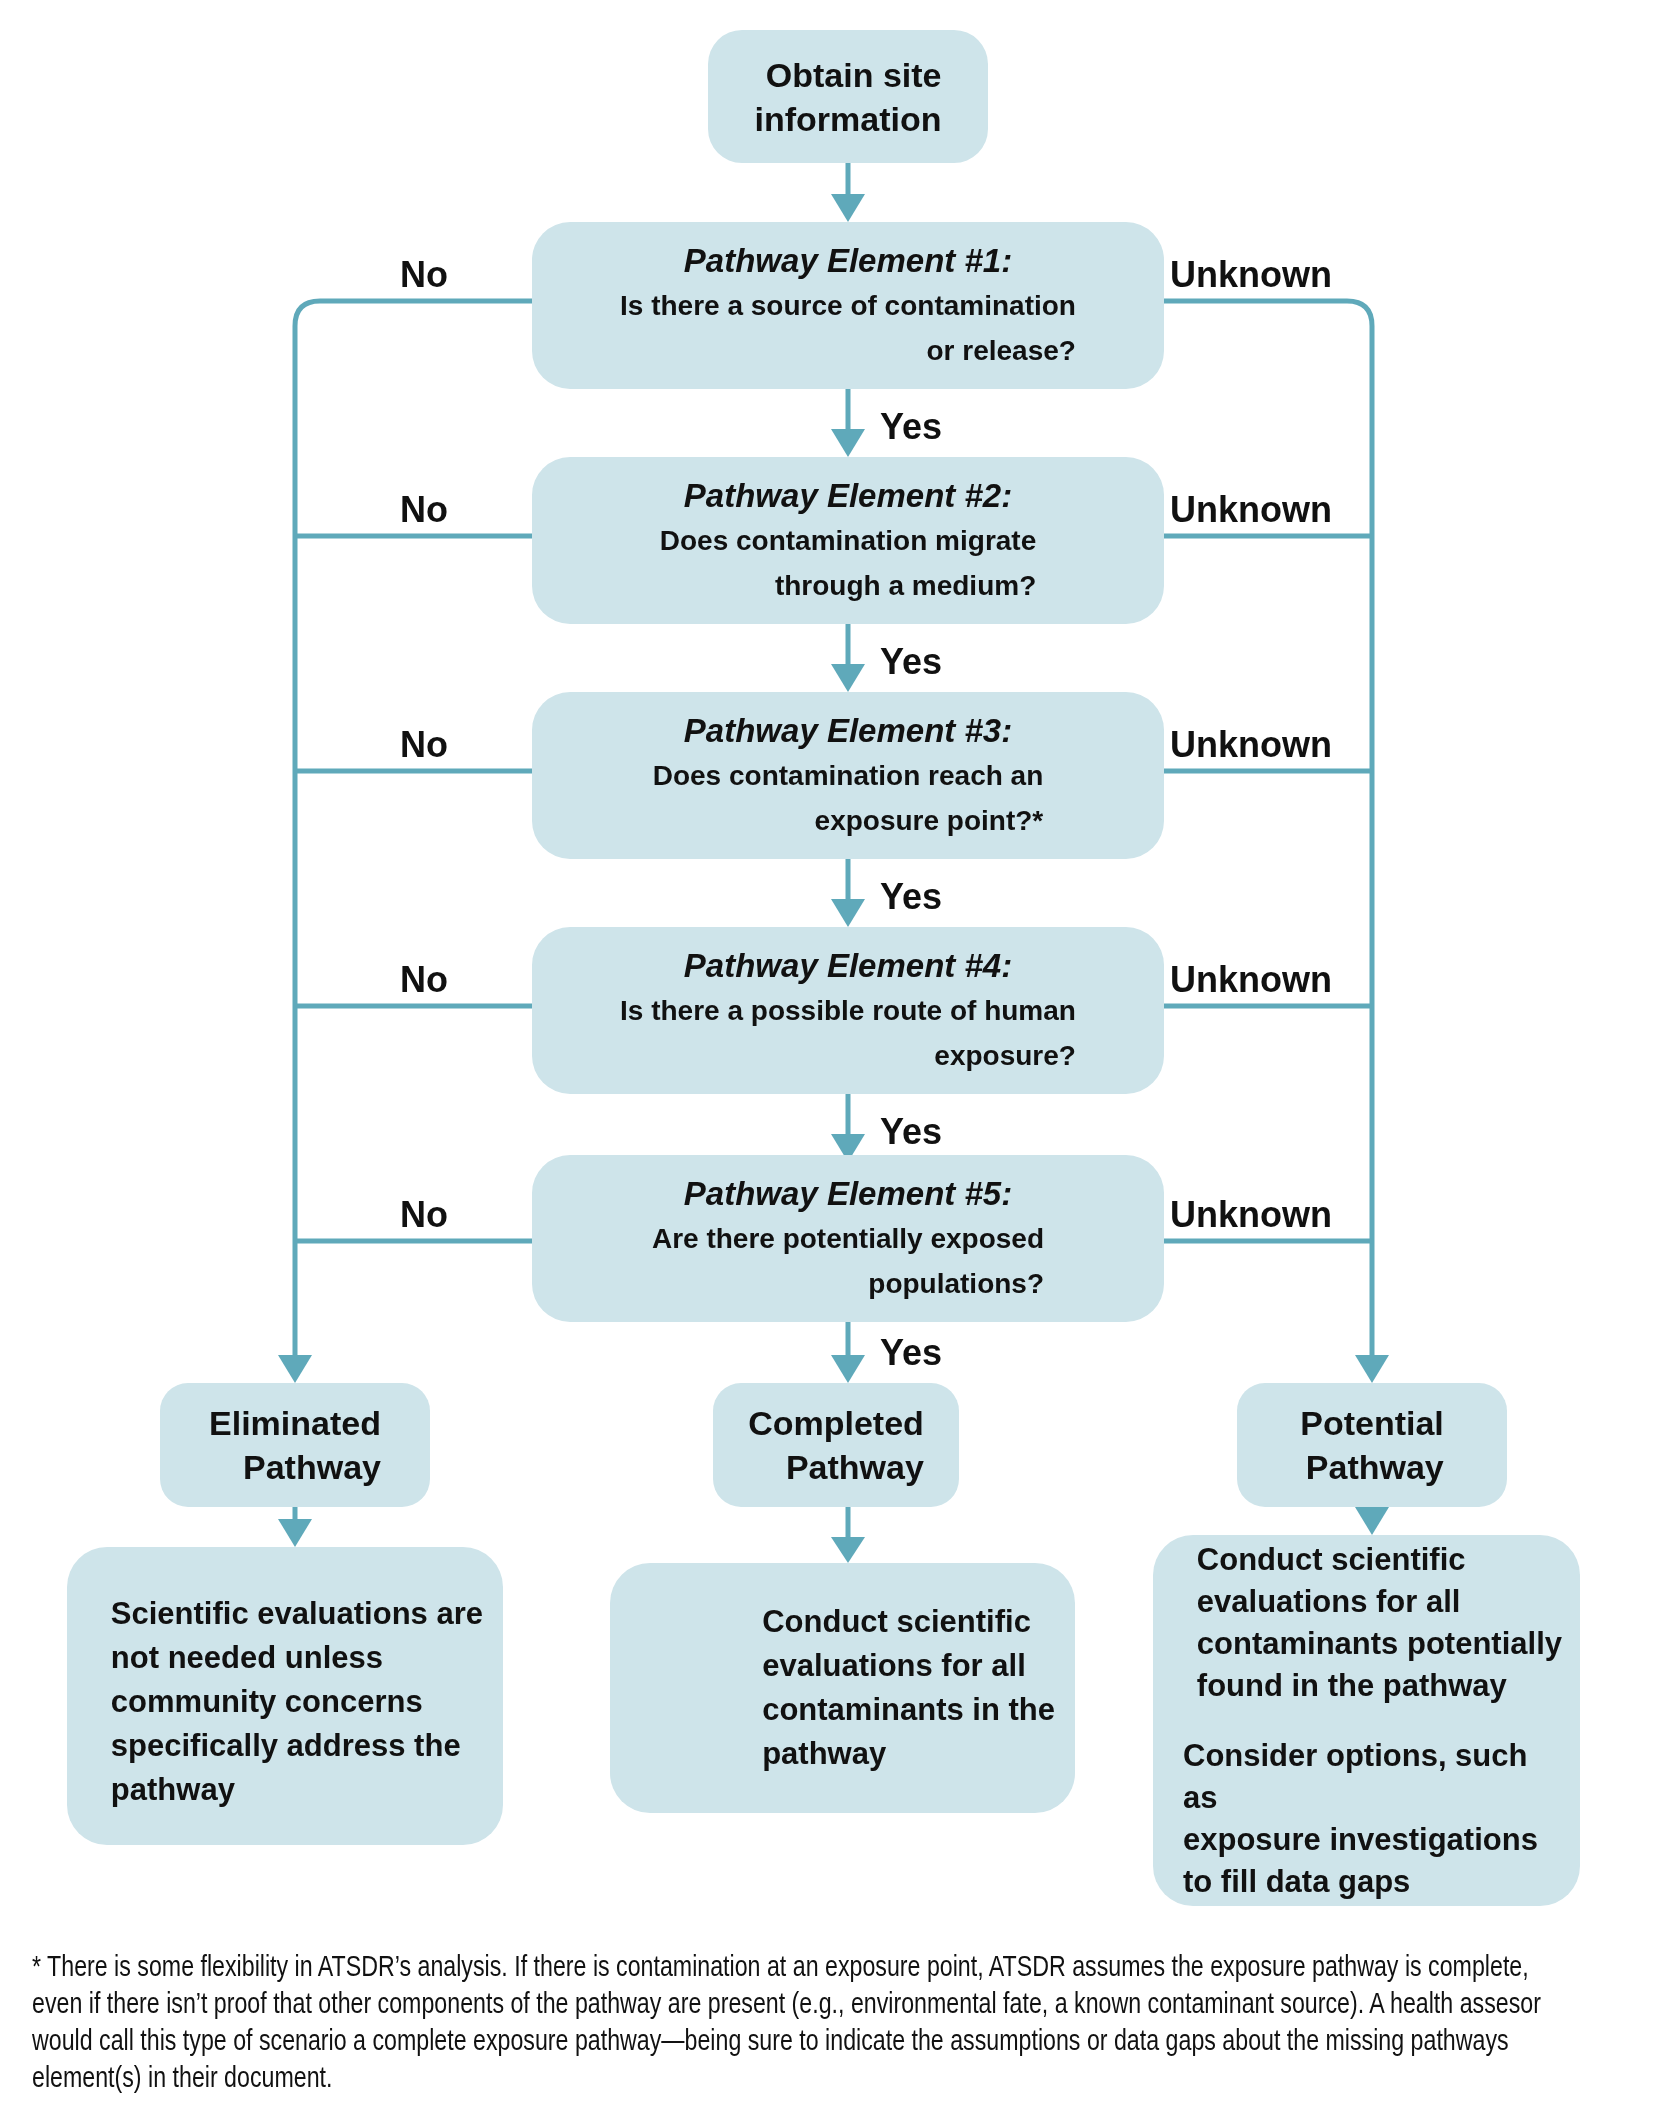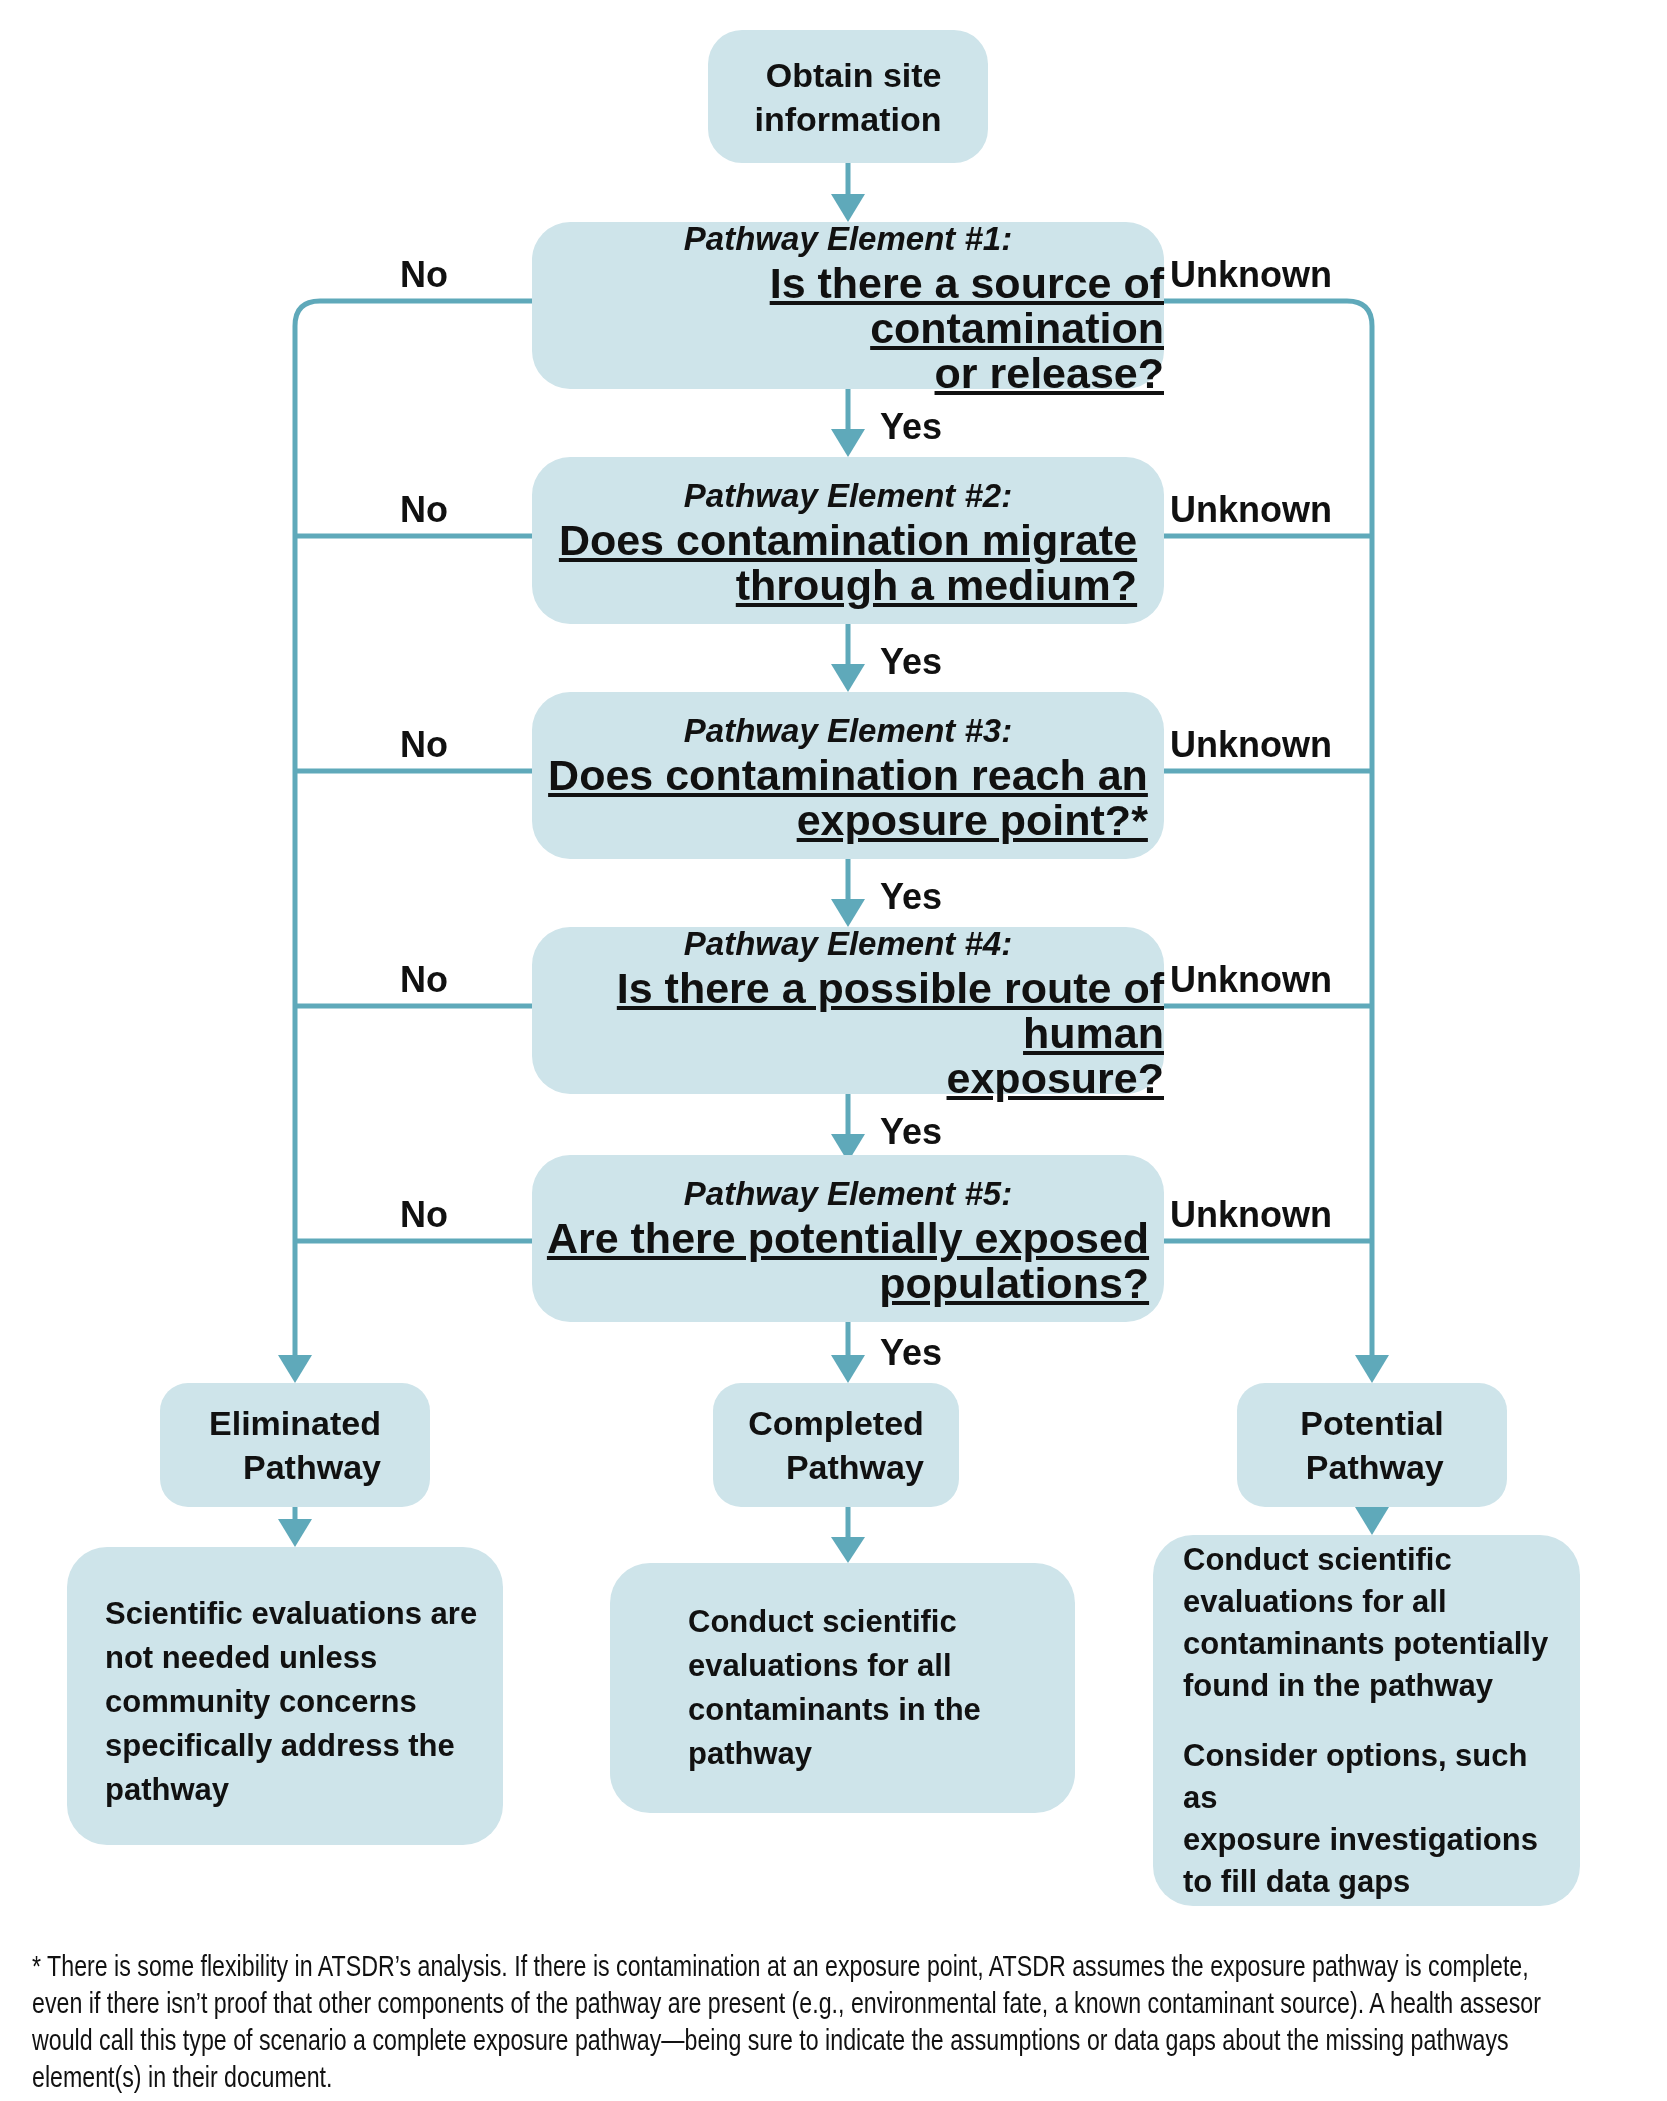--- a/index.html
+++ b/index.html
@@ -31,35 +31,36 @@
     align-items: center;
     justify-content: center;
     text-align: right;
     font-weight: 700;
     white-space: pre-line;
     box-sizing: border-box;
   }
   .start-box { font-size: 34px; line-height: 44px; }
   .element-box { border-radius: 38px; }
   .el-title { font-size: 33px; line-height: 45px; font-style: italic; font-weight: 700; white-space: pre-line; }
-  .el-q { font-size: 43px; line-height: 45px; font-weight: 700; white-space: pre-line; text-decoration: underline; }
+  .el-q { font-size: 28px; line-height: 45px; font-weight: 700; white-space: pre-line; }
   .outcome-box { font-size: 34px; line-height: 44px; border-radius: 28px; }
   .desc-box {
     position: absolute;
     background: var(--box-fill);
     border-radius: 40px;
     box-sizing: border-box;
     font-weight: 700;
     font-size: 31px;
     line-height: 44px;
     text-align: left;
     white-space: pre-line;
     display: flex;
     flex-direction: column;
     justify-content: center;
+    align-items: flex-end;
   }
   .branch-label {
     position: absolute;
     font-weight: 700;
     font-size: 36px;
     line-height: 38px;
     white-space: nowrap;
   }
   .no-label { width: 118px; text-align: right; }
   .footnote {

